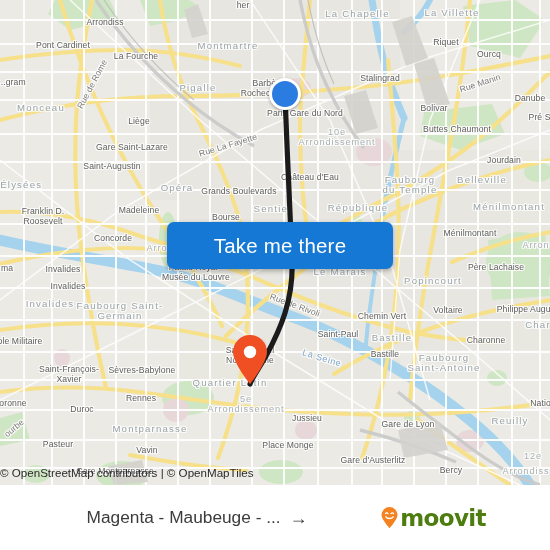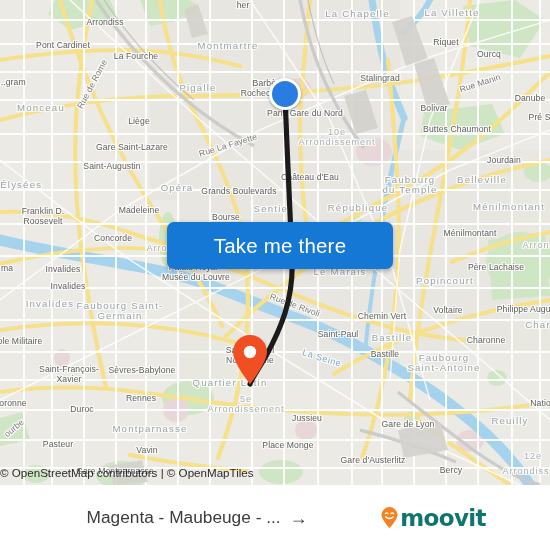--- a/index.html
+++ b/index.html
@@ -88,21 +88,21 @@
   .ftxt{
     font-size:17.3px;color:#3c3c3c;
     white-space:nowrap;
   }
   #arrow-icon{font-size:18px;color:#3c3c3c;line-height:1;}
   #moovit-logo{
     display:flex;align-items:center;gap:1px;
     padding-right:14px;
   }
   #moovit-word{
-    font-size:23px;font-weight:bold;color:#0f766e;letter-spacing:-.6px;
+    font-size:23px;font-weight:bold;color:#4d7c0f;letter-spacing:-.6px;
     font-family:"DejaVu Sans","Liberation Sans",sans-serif;
     text-align:right;
   }
 </style>
 </head>
 <body>
 
 <div id="app">
 
   <div id="map">
@@ -283,21 +283,21 @@
         <div class="lbl station" style="left: 542px; top: 117px;">Pré Sa</div>
         <div class="lbl station" style="left: 457px; top: 129px;">Buttes Chaumont</div>
         <div class="lbl station" style="left: 504px; top: 160px;">Jourdain</div>
         <div class="lbl district" style="left: 482px; top: 180px;">Belleville</div>
         <div class="lbl district" style="left: 509px; top: 207px;">Ménilmontant</div>
         <div class="lbl station" style="left: 470px; top: 233px;">Ménilmontant</div>
         <div class="lbl district" style="left: 410px; top: 185px;">Faubourg
 du Temple</div>
         <div class="lbl district2" style="left: 536px; top: 245px;">Arron</div>
         <div class="lbl station" style="left: 496px; top: 267px;">Père Lachaise</div>
-        <div class="lbl district" style="left: 445px; top: 281px; text-align: right;">Popincourt</div>
+        <div class="lbl district" style="left: 433px; top: 281px; text-align: right;">Popincourt</div>
         <div class="lbl station" style="left: 448px; top: 310px;">Voltaire</div>
         <div class="lbl station" style="left: 510px; top: 309px; padding-left: 39px;">Philippe Auguste</div>
         <div class="lbl station" style="left: 382px; top: 316px;">Chemin Vert</div>
         <div class="lbl district" style="left: 538px; top: 325px;">Char</div>
         <div class="lbl district" style="left: 392px; top: 338px;">Bastille</div>
         <div class="lbl station" style="left: 486px; top: 340px;">Charonne</div>
         <div class="lbl station" style="left: 385px; top: 354px;">Bastille</div>
         <div class="lbl district" style="left: 444px; top: 363px;">Faubourg
 Saint-Antoine</div>
         <div class="lbl station" style="left: 543px; top: 403px;">Nation</div>

